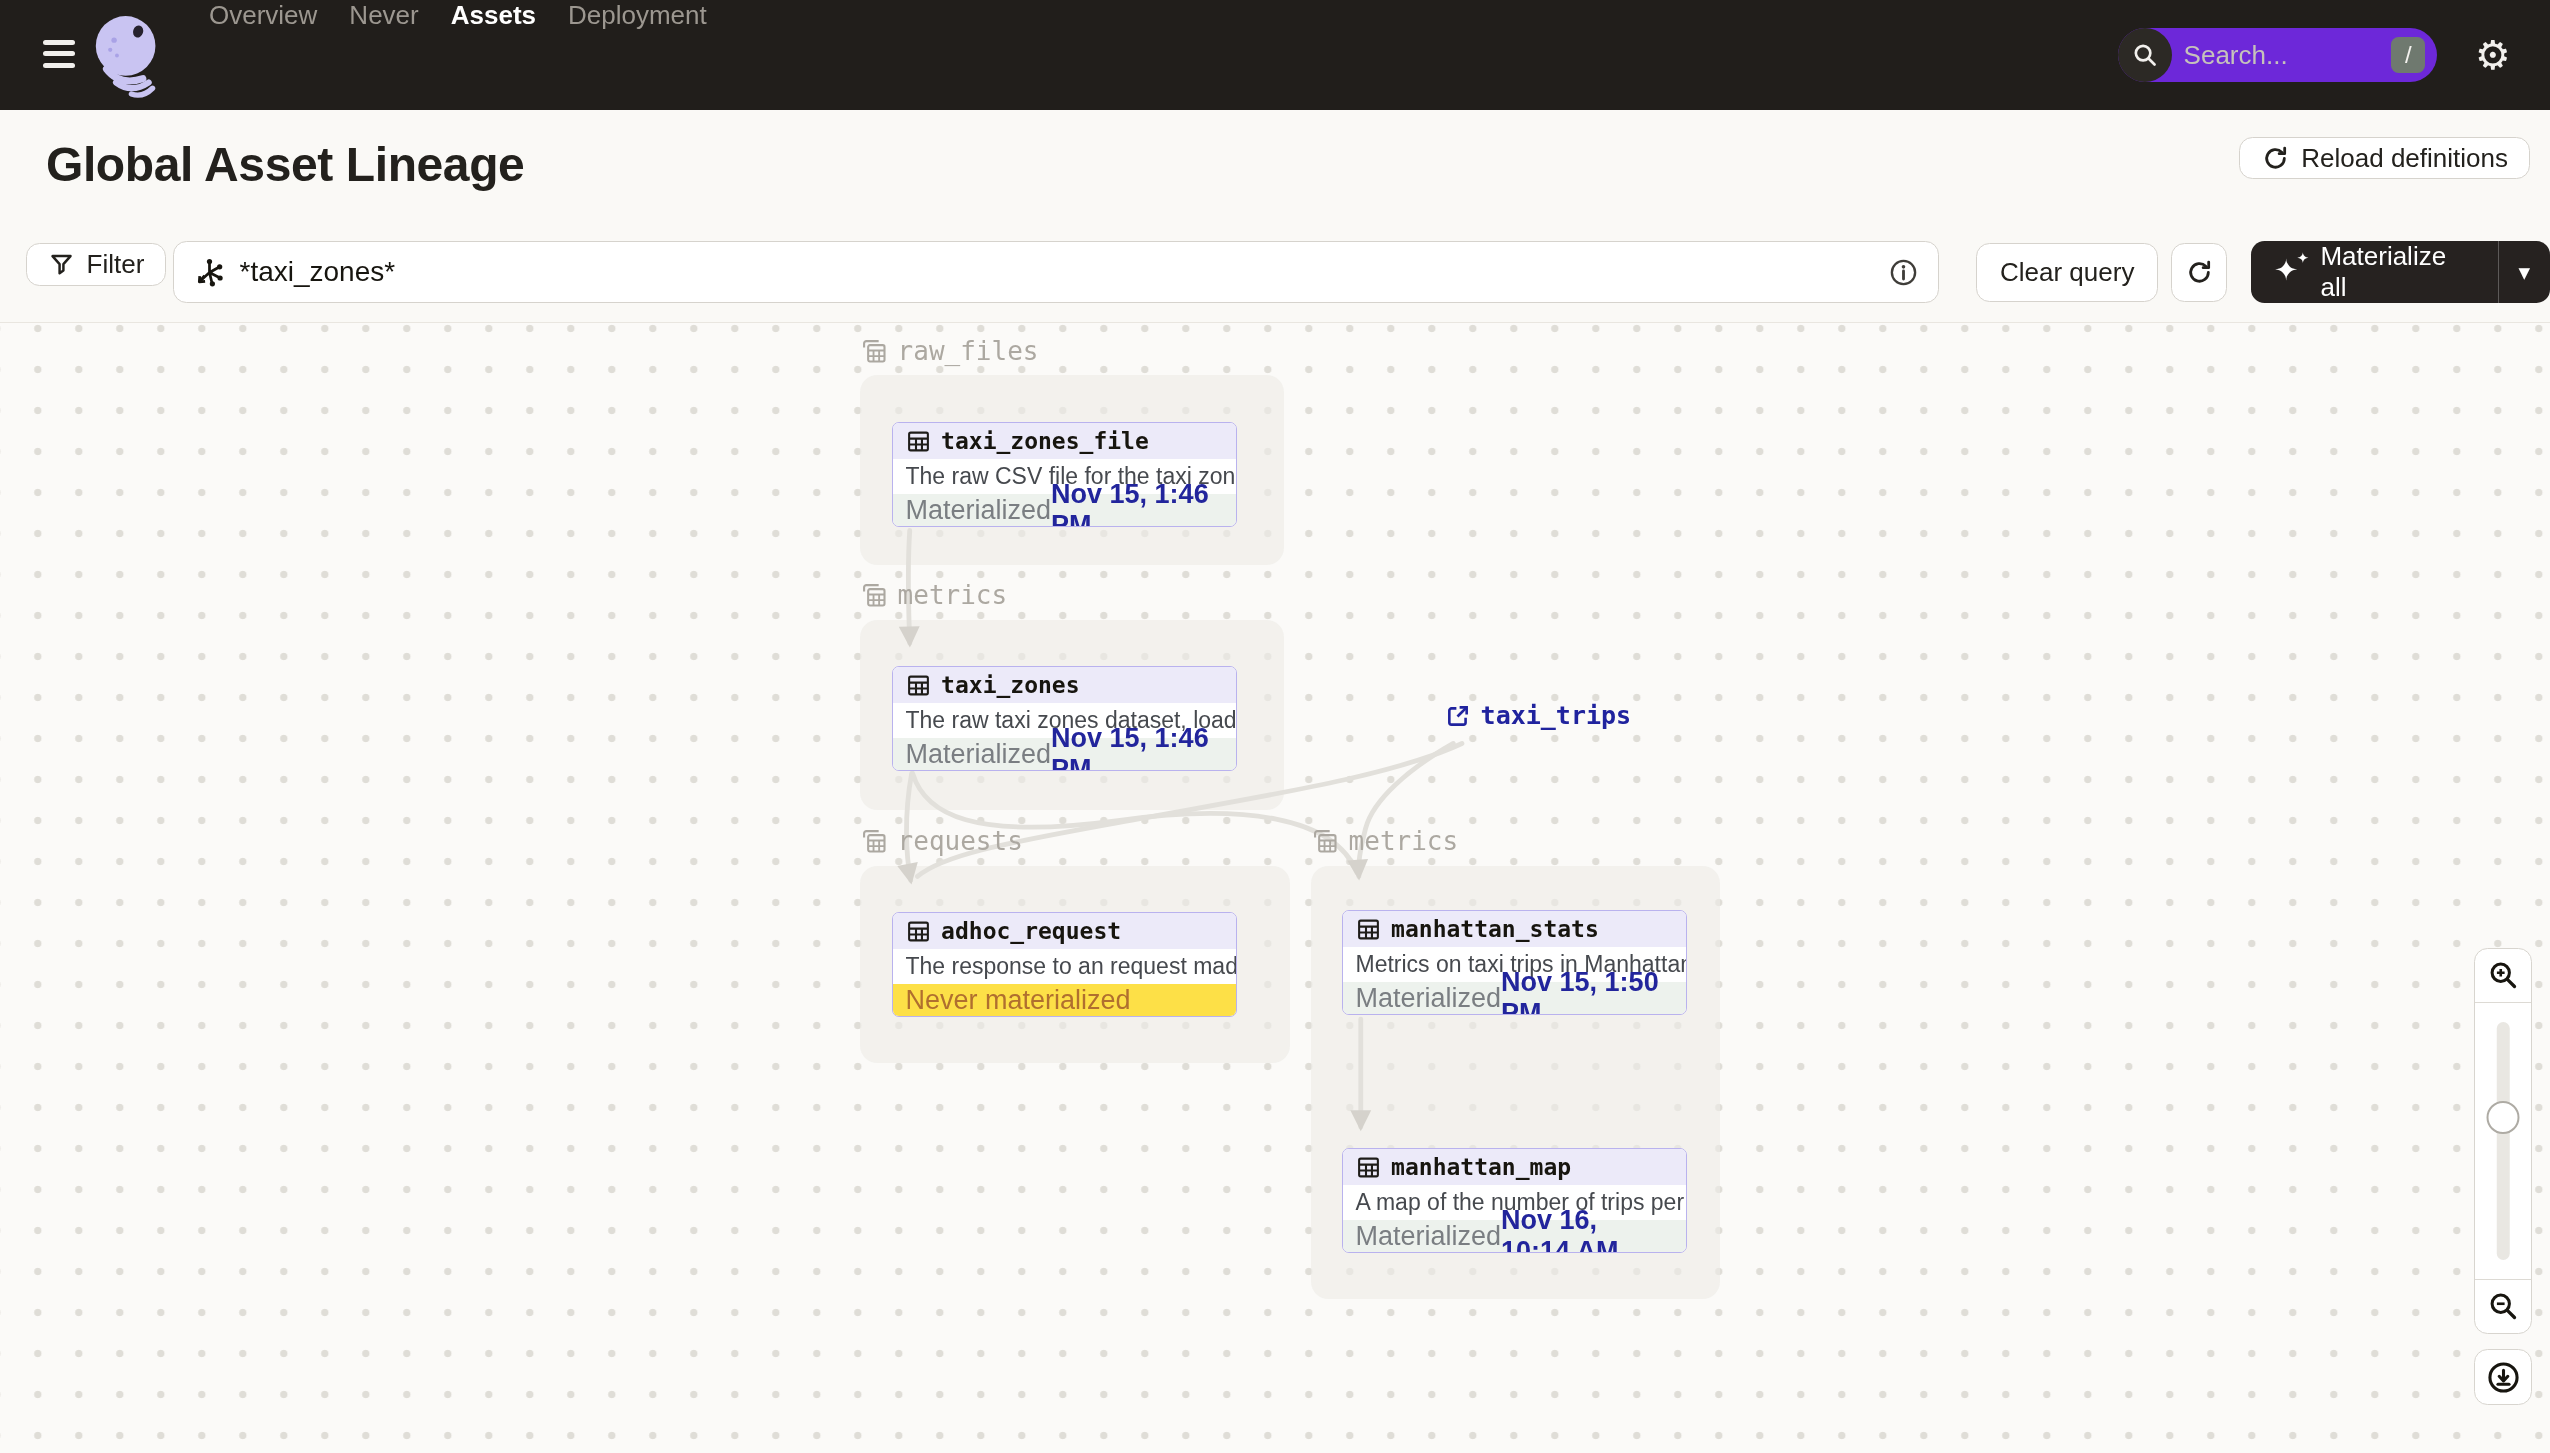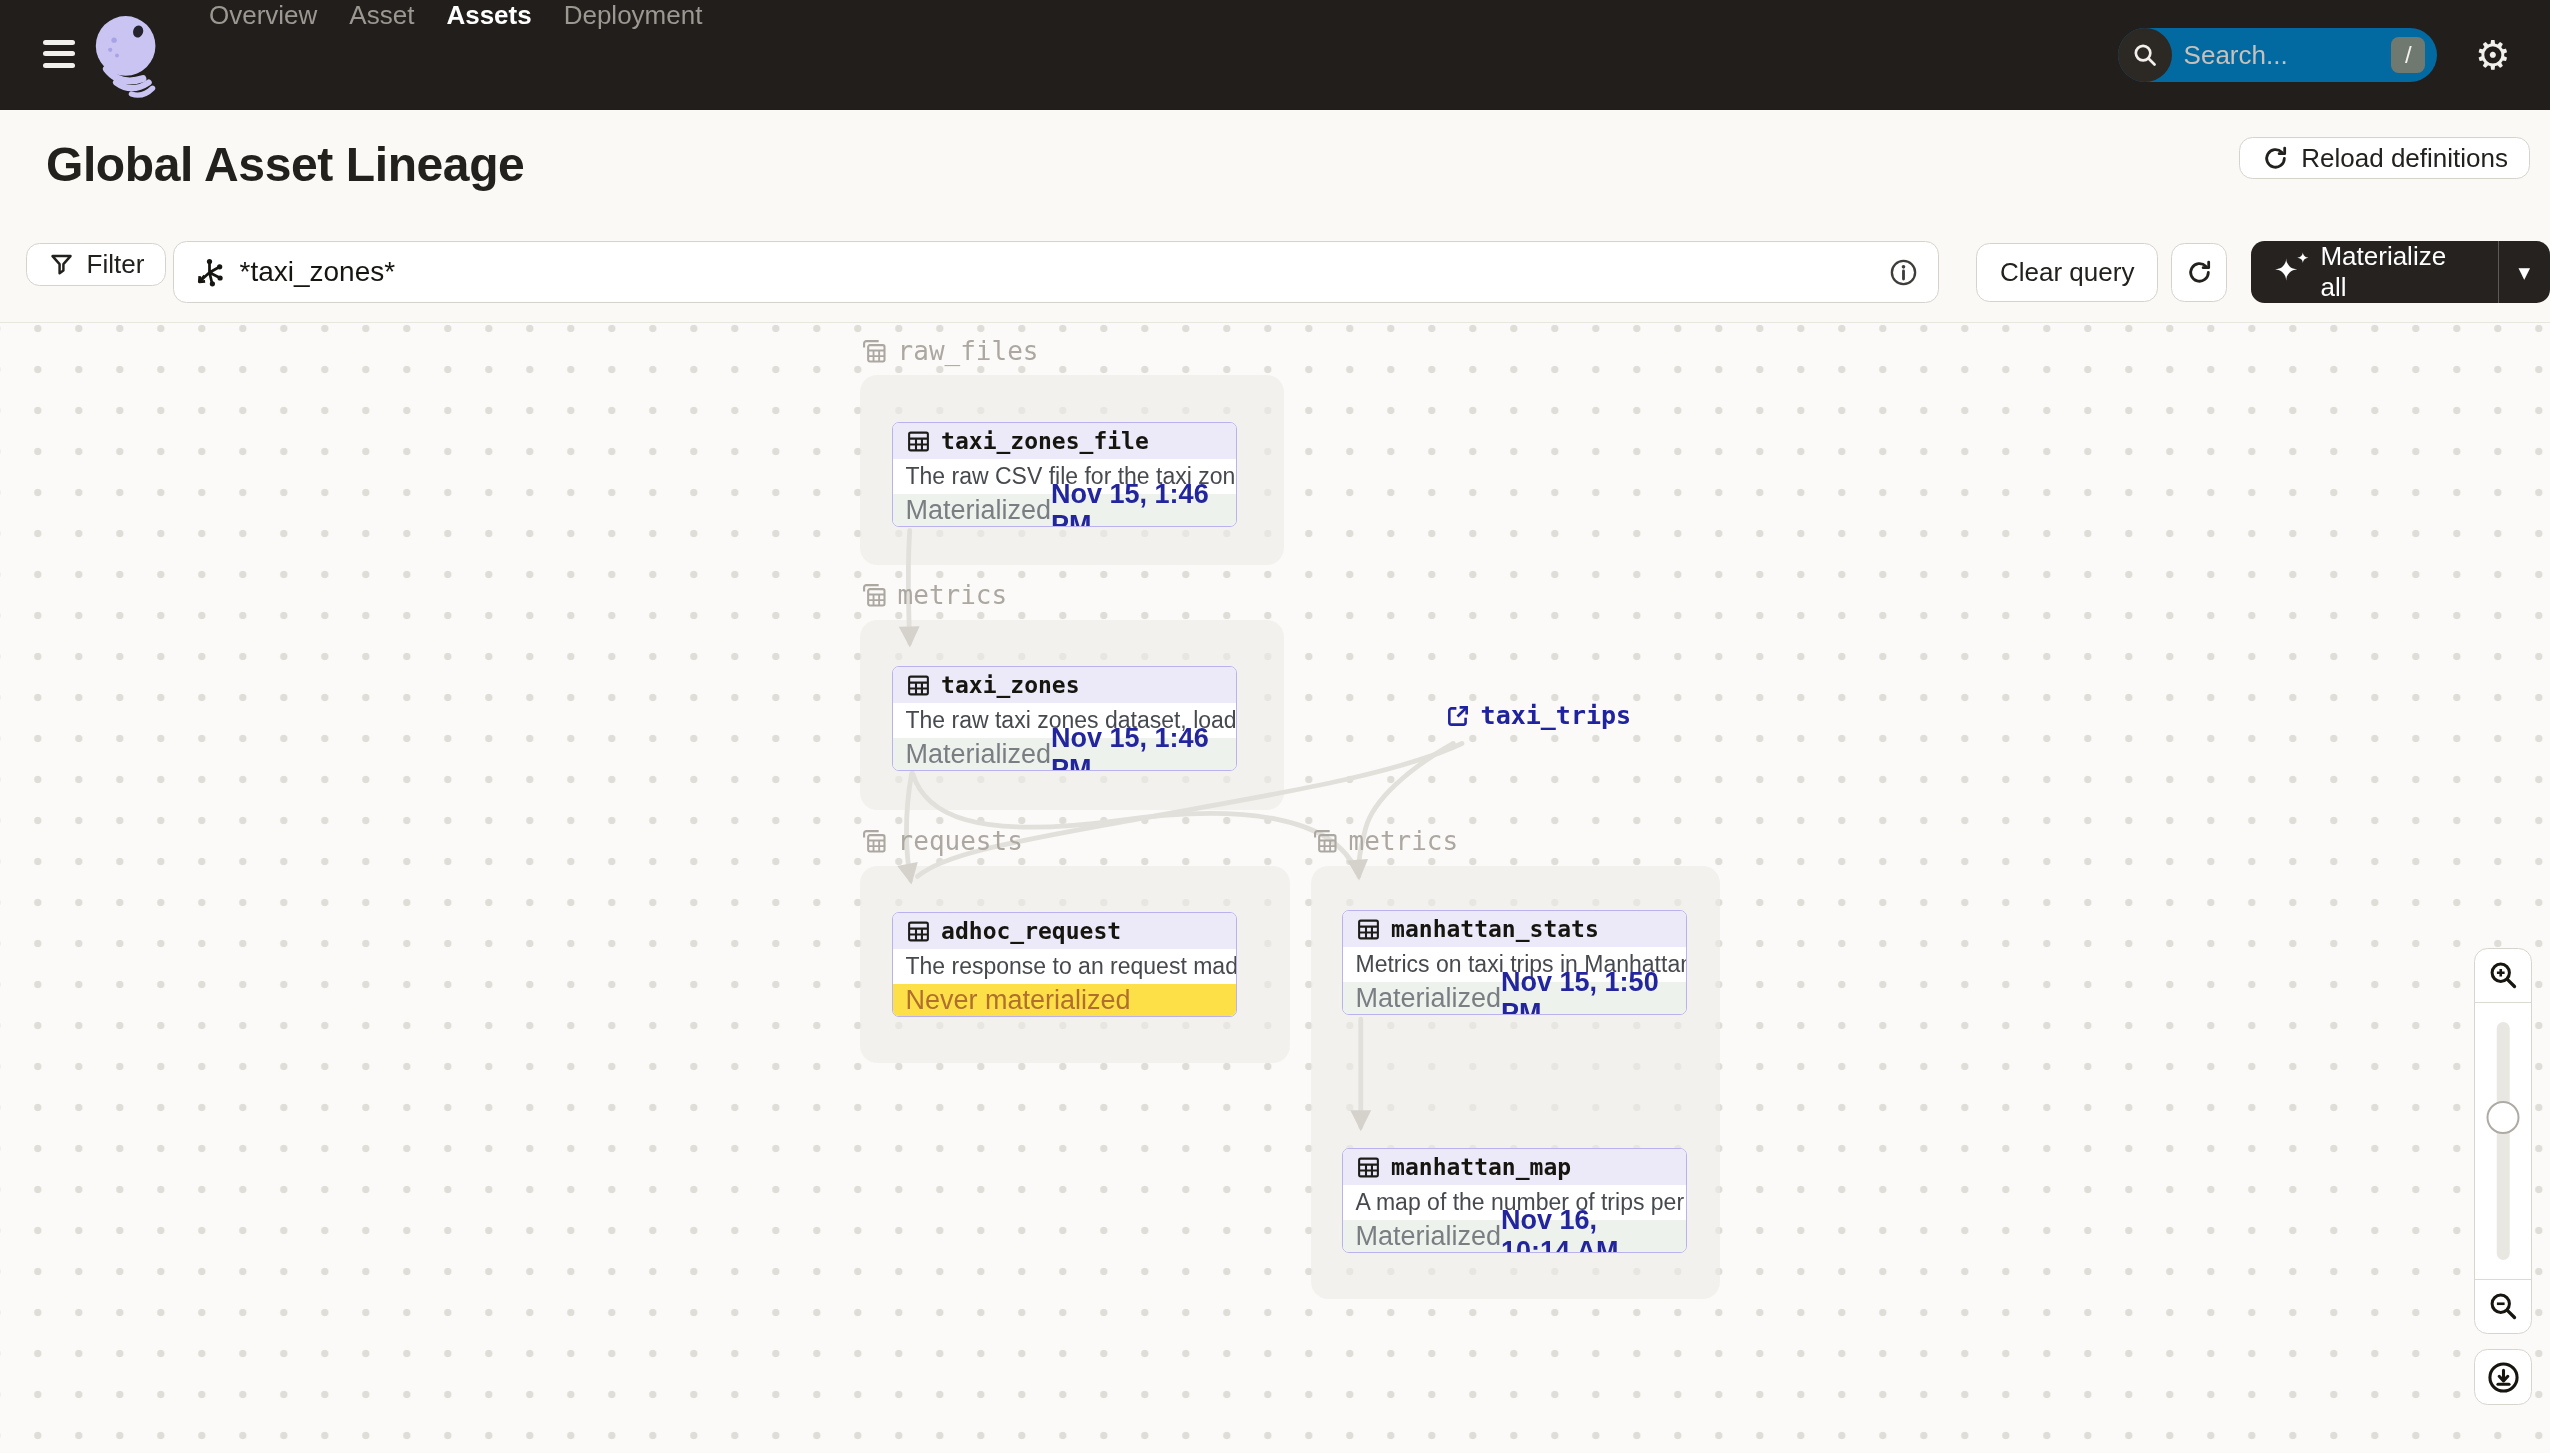--- a/index.html
+++ b/index.html
@@ -8,21 +8,21 @@
 
   
   .topnav { position: relative; height: 110px; background: #211E1B; }
   .hamburger { position: absolute; left: 43px; top: 40px; width: 32px; cursor: pointer; }
   .hamburger span { display: block; height: 4.8px; background: #F2F0ED; border-radius: 2.9px; margin-bottom: 6.7px; }
   .hamburger span:last-child { margin-bottom: 0; }
   .logo { position: absolute; left: 91px; top: 12.5px; }
   .navitems { position: absolute; left: 209px; top: 0; height: 110px; display: flex; align-items: flex-start; gap: 32px; }
   .navitem { font-size: 26px; color: #9C9790; cursor: pointer; }
   .navitem.active { color: #FFFFFF; font-weight: 700; }
-  .search { position: absolute; left: 2118px; top: 28px; width: 319px; height: 54px; background: #0369a1; border-radius: 27px; display: flex; align-items: center; }
+  .search { position: absolute; left: 2118px; top: 28px; width: 319px; height: 54px; background: #6d28d9; border-radius: 27px; display: flex; align-items: center; }
   .search .sicon { width: 54px; height: 54px; border-radius: 50%; background: #2C2925; display: flex; align-items: center; justify-content: center; flex: 0 0 auto; }
   .search input { flex: 1; min-width: 0; background: transparent; border: 0; outline: none; color: #CInput; color: #CCC8C2; font-size: 26px; margin-left: 11.6px; font-family: "Liberation Sans", sans-serif; }
   .search input::placeholder { color: #C6C2BB; }
   .search .slash { width: 34px; height: 36px; background: #6F796F; border-radius: 7.7px; color: #F4F2EF; display: flex; align-items: center; justify-content: center; font-size: 24px; margin-right: 11.6px; flex: 0 0 auto; }
   .gear { position: absolute; left: 2475px; top: 32px; font-family: "DejaVu Sans", sans-serif; font-size: 40px; line-height: 46px; color: #F2F0ED; cursor: pointer; }
 
   
   .pagehead { position: relative; height: 107px; background: #FAF9F6; }
   .pagehead h1 { position: absolute; left: 46px; top: 50%; transform: translateY(-50%); font-size: 48px; font-weight: 700; letter-spacing: -0.4px; color: #23211D; }
   .btn { display: inline-flex; align-items: center; gap: 11.6px; background: #FFFFFF; border: 1.4px solid #D6D3CD; border-radius: 13.5px; font-size: 26px; color: #23211D; cursor: pointer; font-family: "Liberation Sans", sans-serif; }
@@ -90,21 +90,21 @@
       <circle cx="12" cy="14" r="1.4" fill="#A9A2E6"></circle>
         <circle cx="10" cy="19" r="1.1" fill="#A9A2E6"></circle>
         <circle cx="13.5" cy="22" r="1.0" fill="#A9A2E6"></circle>
       <path d="M8 29 q7 9 19 5" stroke="#C9C4F2" stroke-width="3.6" fill="none" stroke-linecap="round"></path>
       <path d="M13 36 q8 6 17 0" stroke="#C9C4F2" stroke-width="3.2" fill="none" stroke-linecap="round"></path>
       <path d="M21 42 q6 2 11 -3" stroke="#C9C4F2" stroke-width="2.8" fill="none" stroke-linecap="round"></path>
     </svg>
   </div>
   <nav class="navitems">
       <div class="navitem">Overview</div>
-      <div class="navitem">Asset</div>
+      <div class="navitem">Never</div>
       <div class="navitem active">Assets</div>
       <div class="navitem">Deployment</div>
     </nav>
   <div class="search">
     <span class="sicon">
       <svg width="29" height="29" viewBox="0 0 24 24">
           <circle cx="10" cy="10" r="6" stroke="#F2F0ED" stroke-width="2.2" fill="none"></circle>
           <path d="M14.5 14.5 L19.5 19.5" stroke="#F2F0ED" stroke-width="2.2" stroke-linecap="round"></path>
         </svg>
     </span>

